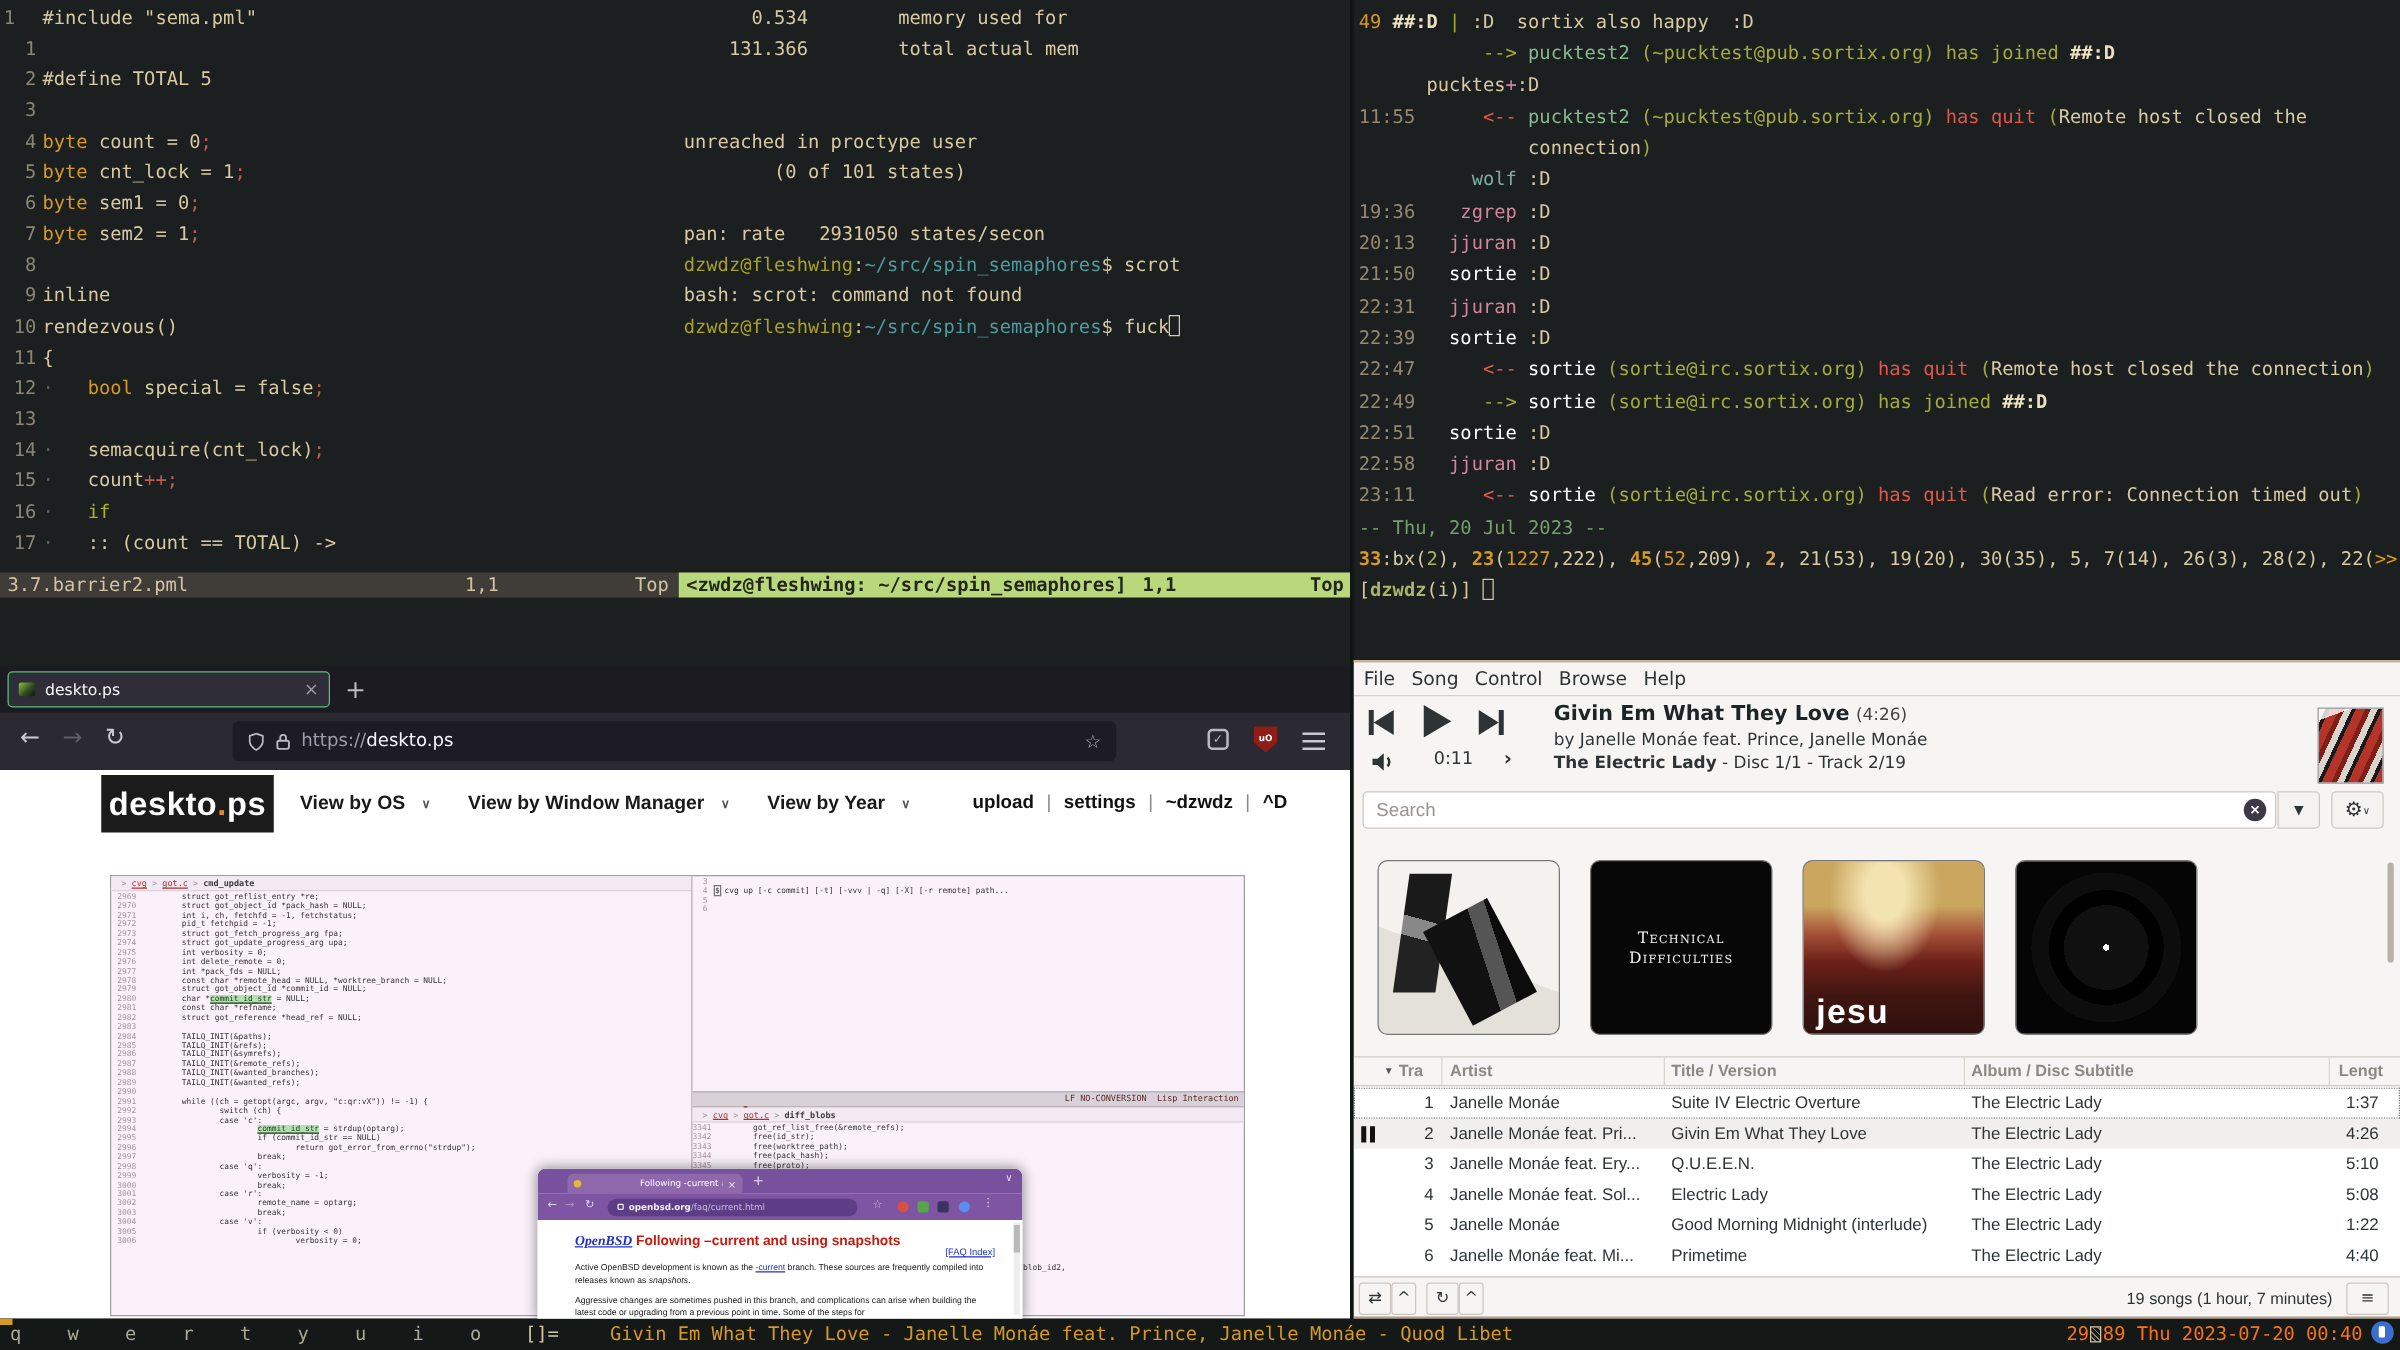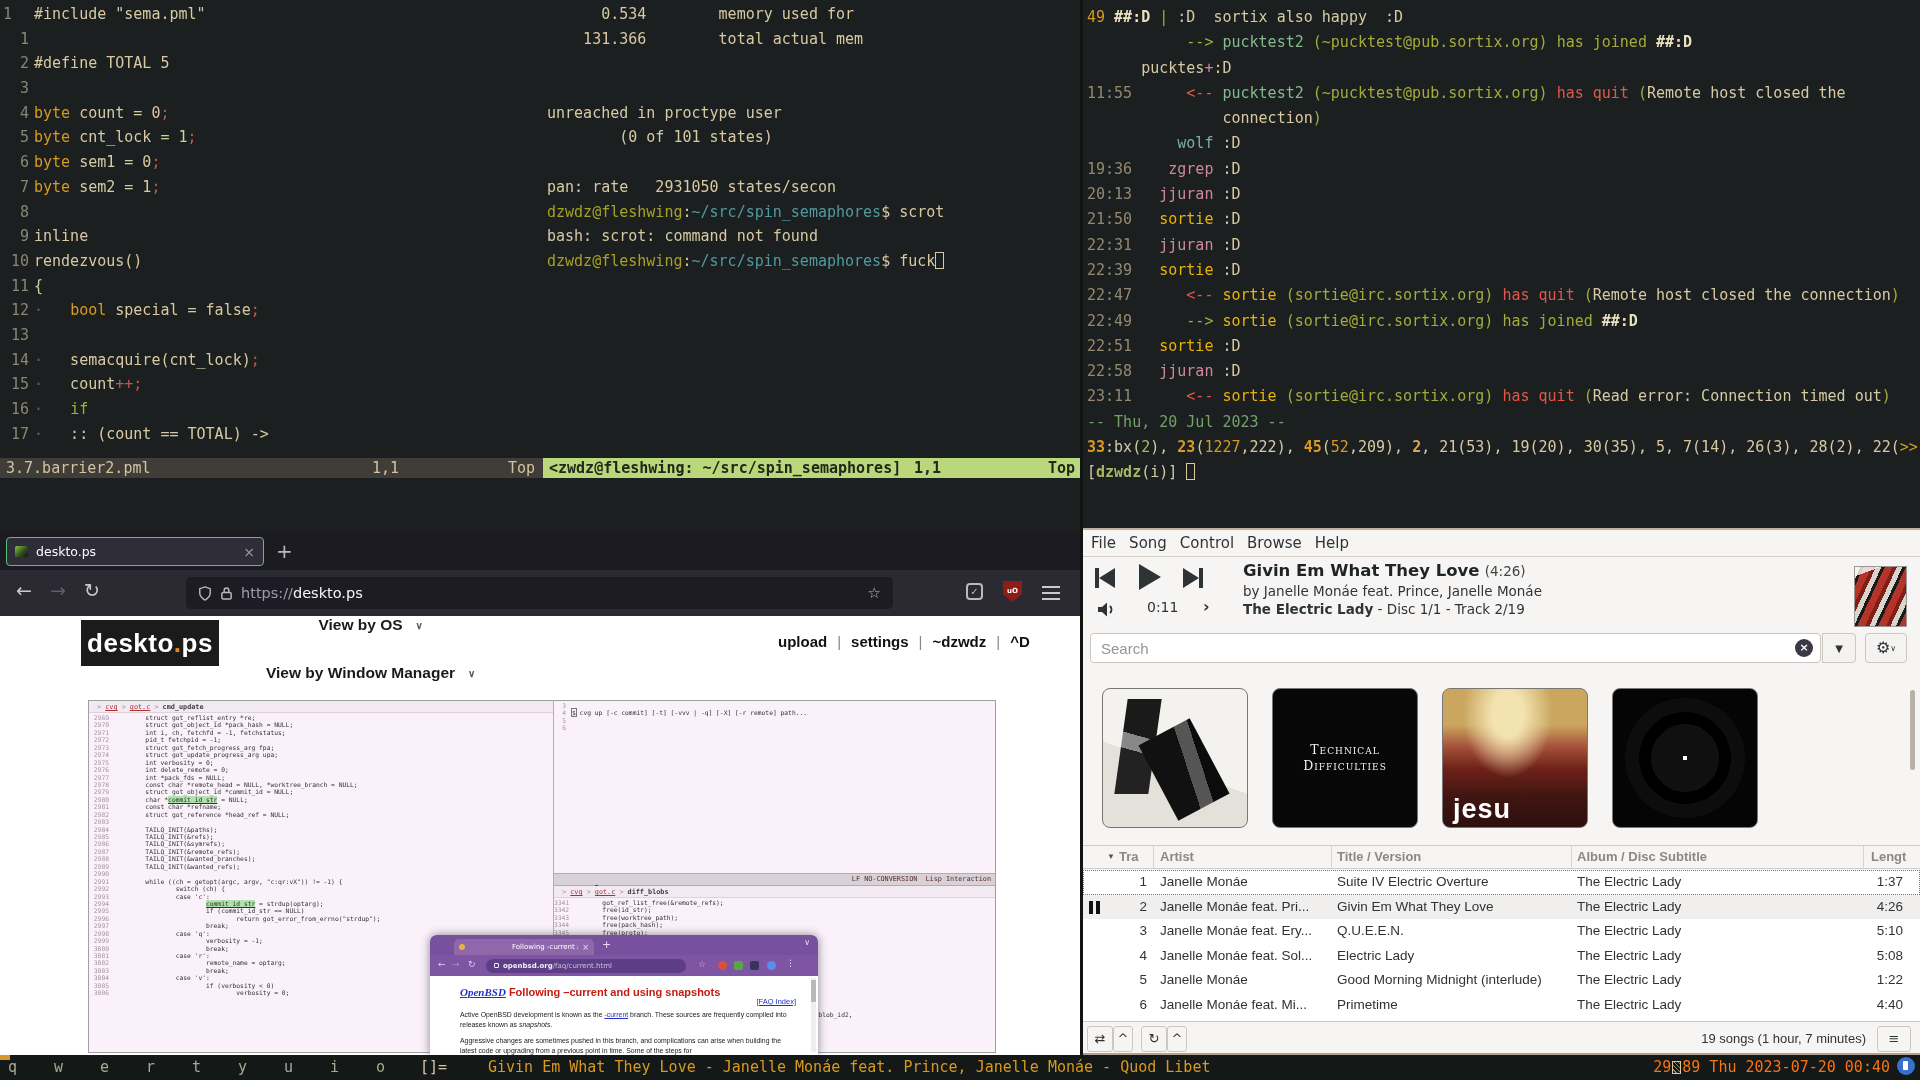--- a/index.html
+++ b/index.html
@@ -16,21 +16,21 @@
   .eline { display:flex; }
   .gut { width:34px; text-align:right; padding-right:5px; color:#8b8674; flex:none; }
   .gut.absn { text-align:left; padding-left:3px; }
   .ecode { white-space:pre; }
 
   .sg-t{color:#d8c9a3}.sg-k{color:#d79921}.sg-r{color:#c05b4c}.sg-g{color:#a8b026}
   .sg-d{color:#5e6256}.sg-u{color:#a8a126}.sg-p{color:#509a9f}
   .sg-o{color:#d79921}.sg-ob{color:#d79921;font-weight:bold}
   .sg-b,.sg-bw{color:#ece0c0;font-weight:bold}
   .sg-gy{color:#a4aa3c}.sg-rd{color:#e2574a}.sg-m{color:#d3869b}
-  .sg-n1{color:#86ba8e}.sg-n2{color:#d3869b}.sg-n3{color:#eab308}.sg-n4{color:#7daea3}
+  .sg-n1{color:#86ba8e}.sg-n2{color:#d3869b}.sg-n3{color:#ffffff}.sg-n4{color:#7daea3}
   .sg-ts{color:#96886f}.sg-dt{color:#74a06a}.sg-grn{color:#a9b665}
   .sg-gb{color:#a9b665;font-weight:bold}.sg-yb{color:#d8a657;font-weight:bold}
   .sg-cur{display:inline-block;width:9px;height:17px;border:1px solid #d8c9a3;vertical-align:-3px}
 
   
   #vstat-l { position:absolute; left:0; top:458px; width:543px; height:20px; background:#403c38; color:#d2c4a2; font:15px/20px "DejaVu Sans Mono",monospace; }
   #vstat-r { position:absolute; left:543px; top:458px; width:537px; height:20px; background:#b9d87c; color:#23261a; font:bold 15px/20px "DejaVu Sans Mono",monospace; }
   #vstat-l span,#vstat-r span { position:absolute; top:0; white-space:pre; }
 
   
@@ -49,21 +49,21 @@
   #ff-host { color:#f5f5fa; font-size:14.5px; }
   #ff-star { margin-left:auto; color:#b9b9c0; font-size:15px; }
   .ff-svg { margin-right:8px; flex:none; }
   #ff-ext { position:absolute; left:966px; top:13px; width:17px; height:17px; border:2px solid #b9b9c0; border-radius:4px; color:#b9b9c0; font-size:10px; text-align:center; line-height:13px; }
   #ff-ublock { position:absolute; left:1003px; top:11px; width:19px; height:21px; background:#8f1d17; color:#fff; font:bold 7px/21px "DejaVu Sans",sans-serif; text-align:center; clip-path:polygon(0 0,100% 0,100% 62%,50% 100%,0 62%); }
   #ff-menu { position:absolute; left:1042px; top:16px; width:18px; height:2px; background:#c9c9d0; box-shadow:0 6px 0 #c9c9d0,0 12px 0 #c9c9d0; }
 
   #page { position:absolute; left:0; top:84px; width:1080px; height:439px; background:#fff; }
   #pg-logo { position:absolute; left:81px; top:4px; width:138px; height:46px; background:#1b1b1b; color:#fff; font:bold 26px/46px "Liberation Sans",sans-serif; text-align:center; letter-spacing:.5px; }
   #pg-dot { color:#e8861e; }
-  #pg-nav { position:absolute; left:266px; top:0; height:54px; display:flex; align-items:center; gap:30px;flex-direction:column; }
+  #pg-nav { position:absolute; left:240px; top:0; height:54px; display:flex; align-items:center; gap:30px; }
   .navitem { font:600 15.5px "Liberation Sans",sans-serif; color:#1a1a1a; display:flex; align-items:center; gap:13px; }
   .navcaret { color:#555; font-size:10px; }
   #pg-links { position:absolute; left:778px; top:0; height:50px; display:flex; align-items:center; gap:10px; font:600 15px "Liberation Sans",sans-serif; color:#111; }
   .lsep { color:#888; font-weight:400; }
 
   
   #shot { position:absolute; left:88px; top:84px; width:908px; height:353px; border:1px solid #a0a0a0; background:#faf1fa; overflow:hidden; }
   .crumb { position:absolute; height:12px; font:6.8px/12px "DejaVu Sans Mono",monospace; background:#f2e9f2; border-bottom:1px solid #ddd2dd; white-space:pre; padding-left:4px; }
   #sc-crumb-l { left:0; top:0; width:464px; }
   #sc-crumb-r { left:465px; top:185px; width:443px; }

